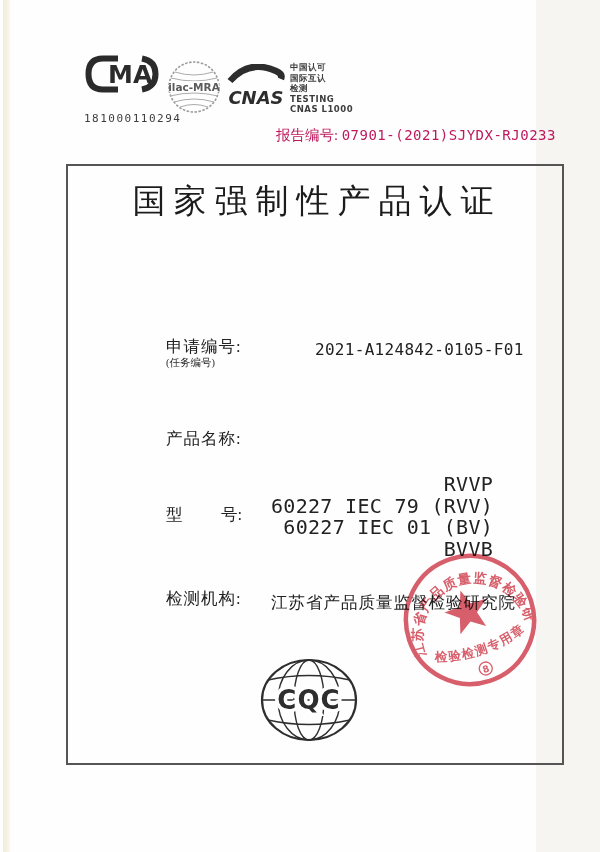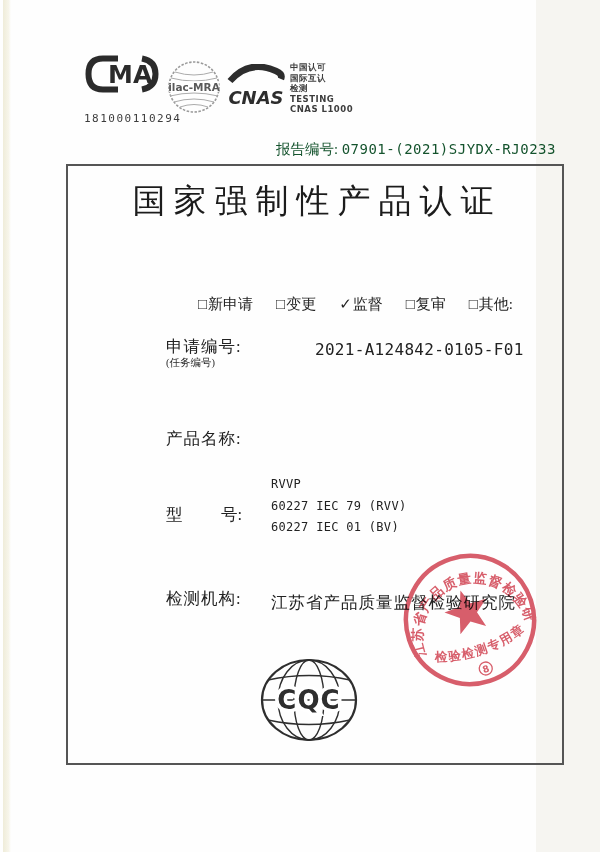--- a/index.html
+++ b/index.html
@@ -27,22 +27,22 @@
   .ilac{position:absolute;left:167px;top:60px;}
   .cnas{position:absolute;left:227px;top:64px;}
   .cnas-caption{
     position:absolute;left:290px;top:62px;
     font-family:"DejaVu Sans",sans-serif;
     font-size:8.5px;font-weight:bold;color:#3d3d3d;line-height:10.5px;
     letter-spacing:.5px;
   }
   
   .report-line{
-    position:absolute;left:276px;top:140px;
-    font-size:14.5px;color:#14532d;white-space:nowrap;
+    position:absolute;left:276px;top:126px;
+    font-size:14.5px;color:#be185d;white-space:nowrap;
   }
   .report-line .code{
     font-family:"DejaVu Sans Mono",monospace;font-size:14px;letter-spacing:.5px;
   }
   
   .frame{
     position:absolute;left:66px;top:164px;width:494px;height:597px;
     border:2px solid #555;background:transparent;
   }
   .title1{
@@ -75,21 +75,21 @@
   }
   .cjk-value{font-size:17px;letter-spacing:2.5px;}
   .model-label{
     position:absolute;left:166px;top:504px;width:76px;
     display:flex;justify-content:space-between;
     font-size:16.5px;color:#222;
   }
   .model-lines{
     position:absolute;left:271px;top:474px;
     font-family:"DejaVu Sans Mono",monospace;
-    font-size:12px;color:#222;line-height:21.5px;letter-spacing:.3px;
+    font-size:20px;color:#222;line-height:21.5px;letter-spacing:.3px;text-align:right;
   }
   .org-value{font-size:16.5px;letter-spacing:1px;}
   
   .stamp{
     position:absolute;left:401px;top:551px;width:138px;height:138px;
     transform:rotate(-18deg);
     mix-blend-mode:multiply;opacity:.92;
   }
   
   .cqc{position:absolute;left:258px;top:656px;}
@@ -140,42 +140,36 @@
 
   <div class="report-line">
     <span>报告编号:</span>
     <span class="code">07901-(2021)SJYDX-RJ0233</span>
   </div>
 
   <div class="frame"></div>
 
   <div class="title1">国家强制性产品认证</div>
 
-  <div class="checkbox-row">
-    <span><span class="box">□</span><span>新申请</span></span>
-    <span><span class="box">□</span><span>变更</span></span>
-    <span><span class="box">✓</span><span>监督</span></span>
-    <span><span class="box">□</span><span>复审</span></span>
-    <span><span class="box">□</span><span>其他:</span></span>
-  </div>
 
   <div class="field-label" style="left:166px;top:336px;">申请编号:</div>
   <div class="field-sublabel" style="left:166px;top:356px;">(任务编号)</div>
   <div class="field-value mono-value" style="left:271px;top:340px;margin-left:44px;">2021-A124842-0105-F01</div>
 
   <div class="field-label" style="left:166px;top:404px;margin-top:24px;">产品名称:</div>
 
   <div class="model-label">
     <span>型</span>
     <span>号:</span>
   </div>
   <div class="model-lines">
     <div>RVVP</div>
     <div>60227 IEC 79 (RVV)</div>
     <div>60227 IEC 01 (BV)</div>
+    <div>BVVB</div>
   </div>
 
   <div class="field-label" style="left:166px;top:588px;">检测机构:</div>
   <div class="field-value org-value" style="left:271px;top:592px;">江苏省产品质量监督检验研究院</div>
 
   <div class="stamp">
     <svg width="138" height="138" viewBox="0 0 138 138">
       <defs>
         <path id="arcTop" d="M 16.3 91 A 53 53 0 1 1 121.7 91" fill="none"></path>
         <path id="arcBottom" d="M 19 96 Q 69 114 119 96" fill="none"></path>

